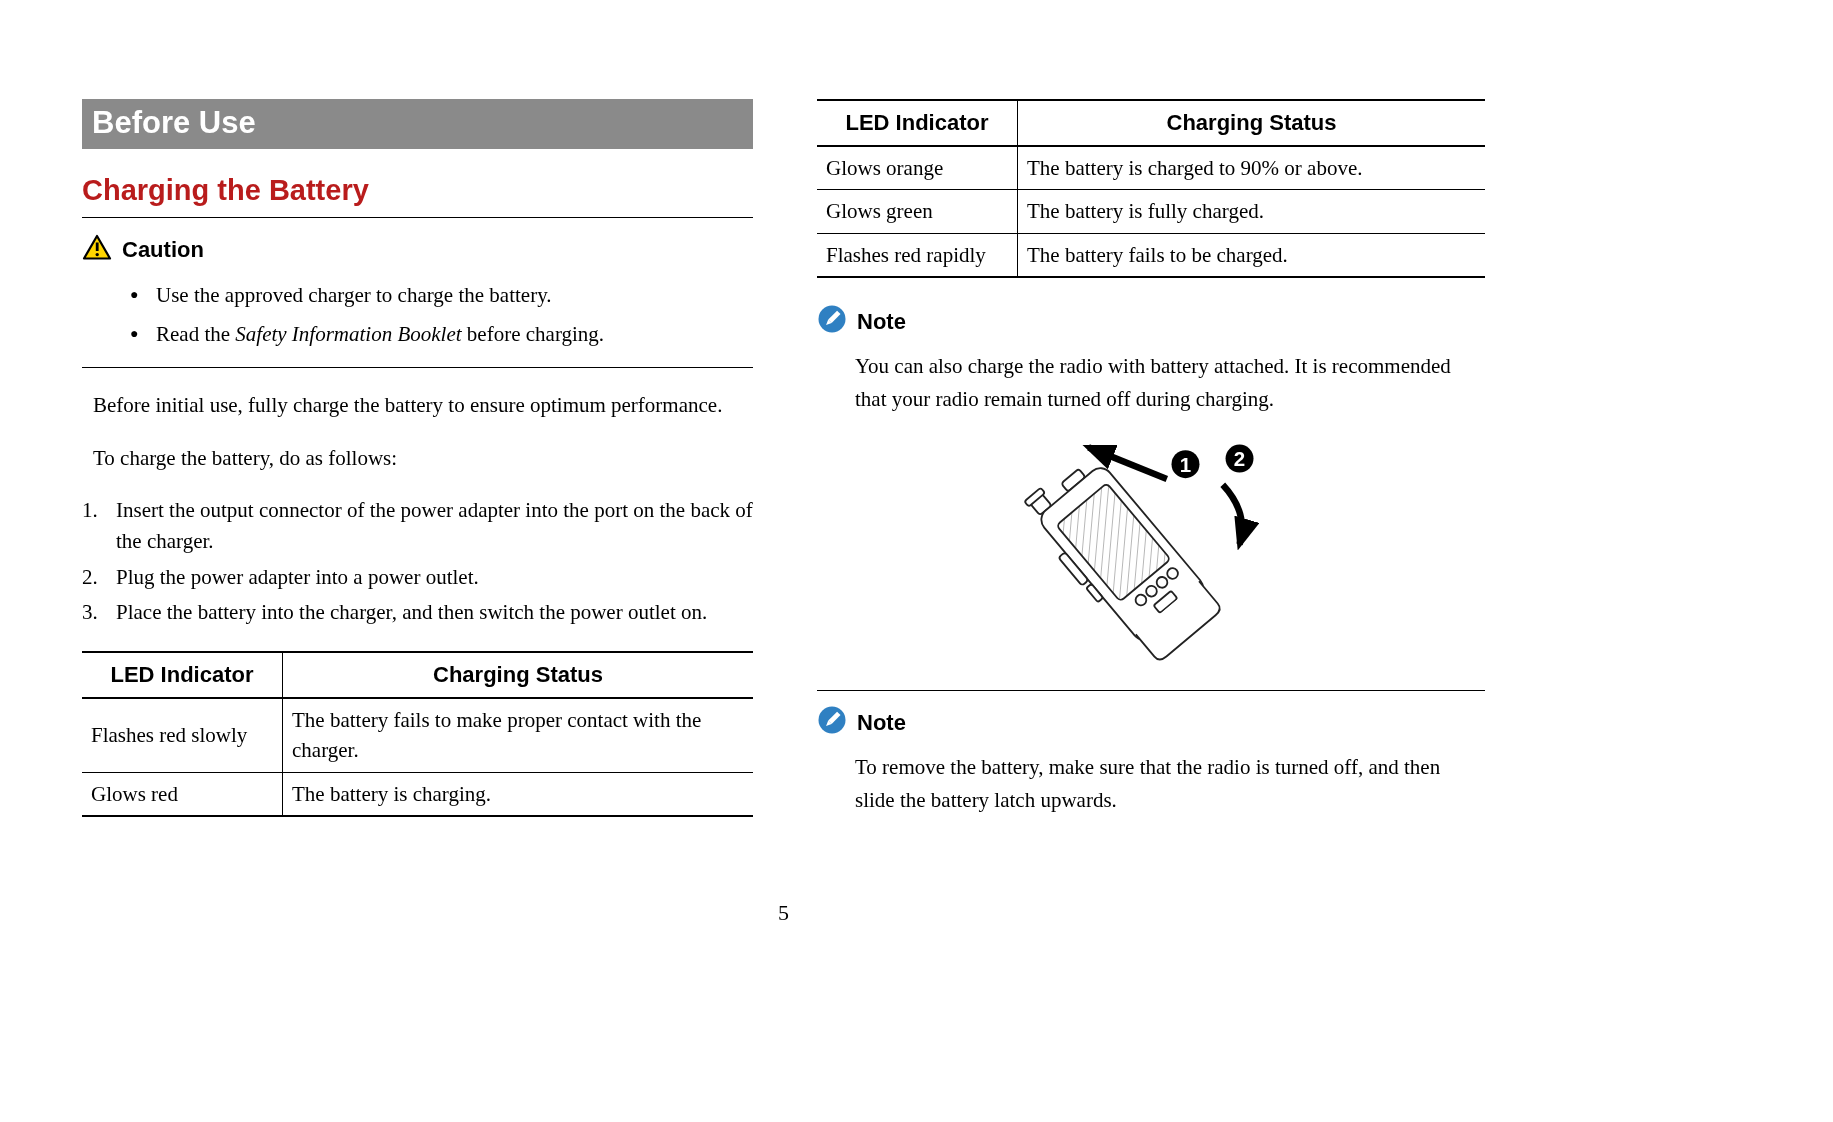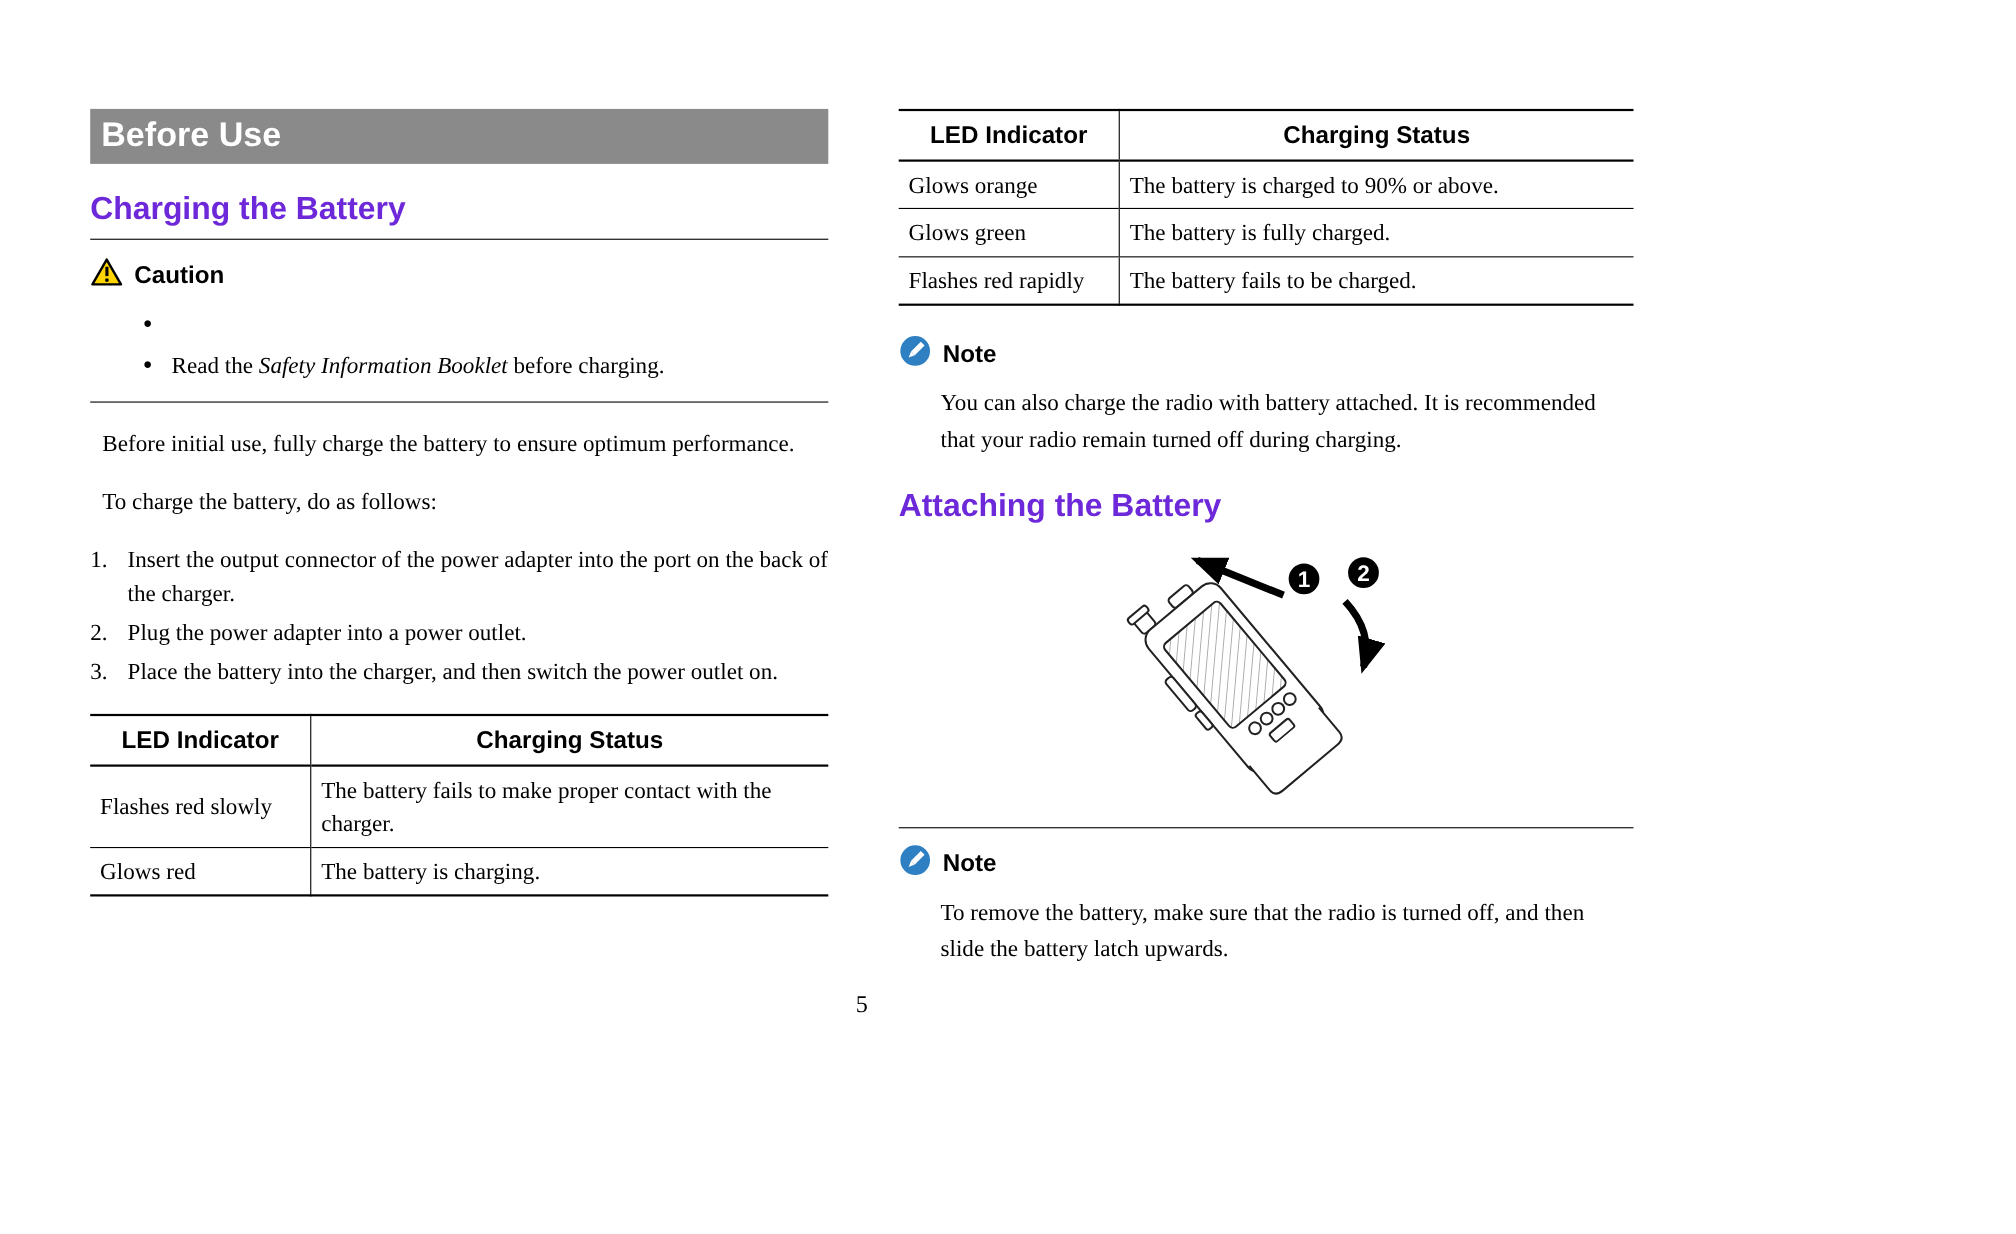--- a/index.html
+++ b/index.html
@@ -5,21 +5,21 @@
   html,body{margin:0;padding:0;background:#ffffff;}
   .page{position:relative;width:1833px;height:1122px;background:#ffffff;
         font-family:"Liberation Serif",serif;font-size:21px;color:#000;overflow:hidden;}
   .col{position:absolute;top:99px;}
   .col-left{left:82px;width:671px;}
   .col-right{left:817px;width:668px;}
 
   .banner{background:#8A8A8A;color:#ffffff;font-family:"Liberation Sans",sans-serif;
           font-weight:700;font-size:31px;line-height:1;padding:8px 10px 11px 10px;}
 
-  h2.sect{color:#6d28d9;font-family:"Liberation Sans",sans-serif;
+  h2.sect{color:#b91c1c;font-family:"Liberation Sans",sans-serif;
           font-size:29px;font-weight:700;margin:26px 0 0 0;line-height:1.1;}
   h2.sect.tight{margin-top:30px;}
 
   .rule{border:0;border-top:1.6px solid #000;height:0;margin:0;}
   .rule-under-heading{margin-top:10px;}
   .rule-after-bullets{margin-top:16px;}
   .rule-after-figure{margin-top:12px;}
 
   .iconrow{display:flex;align-items:center;gap:10px;margin-top:16px;}
   .iconrow .lbl{font-family:"Liberation Sans",sans-serif;font-weight:700;font-size:22px;}
@@ -69,20 +69,21 @@
           <rect x="13.8" y="8.5" width="2.8" height="8.5" fill="#000"></rect>
           <circle cx="15.2" cy="20.6" r="1.7" fill="#000"></circle>
         </svg>
       </span>
       <span class="lbl">Caution</span>
     </div>
 
     <div class="bullets">
       <div class="bullet-row">
         <span class="bullet-dot">●</span>
+        <span class="bullet-text"><span>Use the approved charger to charge the battery.</span><i></i><span></span></span>
       </div>
       <div class="bullet-row">
         <span class="bullet-dot">●</span>
         <span class="bullet-text"><span>Read the </span><i>Safety Information Booklet</i><span> before charging.</span></span>
       </div>
     </div>
     <hr class="rule rule-after-bullets">
 
     <p class="para">Before initial use, fully charge the battery to ensure optimum performance.</p>
     <p class="para">To charge the battery, do as follows:</p>
@@ -155,21 +156,20 @@
           <g transform="rotate(45 15 15)">
             <rect x="12.7" y="5.5" width="4.8" height="12.5" fill="#ffffff"></rect>
             <path d="M12.7 18 L17.5 18 L15.1 23.5 Z" fill="#ffffff"></path>
           </g>
         </svg>
       </span>
       <span class="lbl">Note</span>
     </div>
     <p class="note-text">You can also charge the radio with battery attached. It is recommended that your radio remain turned off during charging.</p>
 
-    <h2 class="sect tight">Attaching the Battery</h2>
 
     <div class="figure">
       <svg viewBox="0 0 470 265" width="438" height="247">
         <defs>
           <pattern id="hatch" width="9" height="9" patternUnits="userSpaceOnUse" patternTransform="rotate(45)">
             <line x1="0" y1="0" x2="0" y2="9" stroke="#555" stroke-width="1.1"></line>
           </pattern>
           <marker id="ah" markerWidth="5" markerHeight="4" refX="4" refY="2" orient="auto" markerUnits="strokeWidth">
             <path d="M0,0 L5,2 L0,4 Z" fill="#000"></path>
           </marker>

